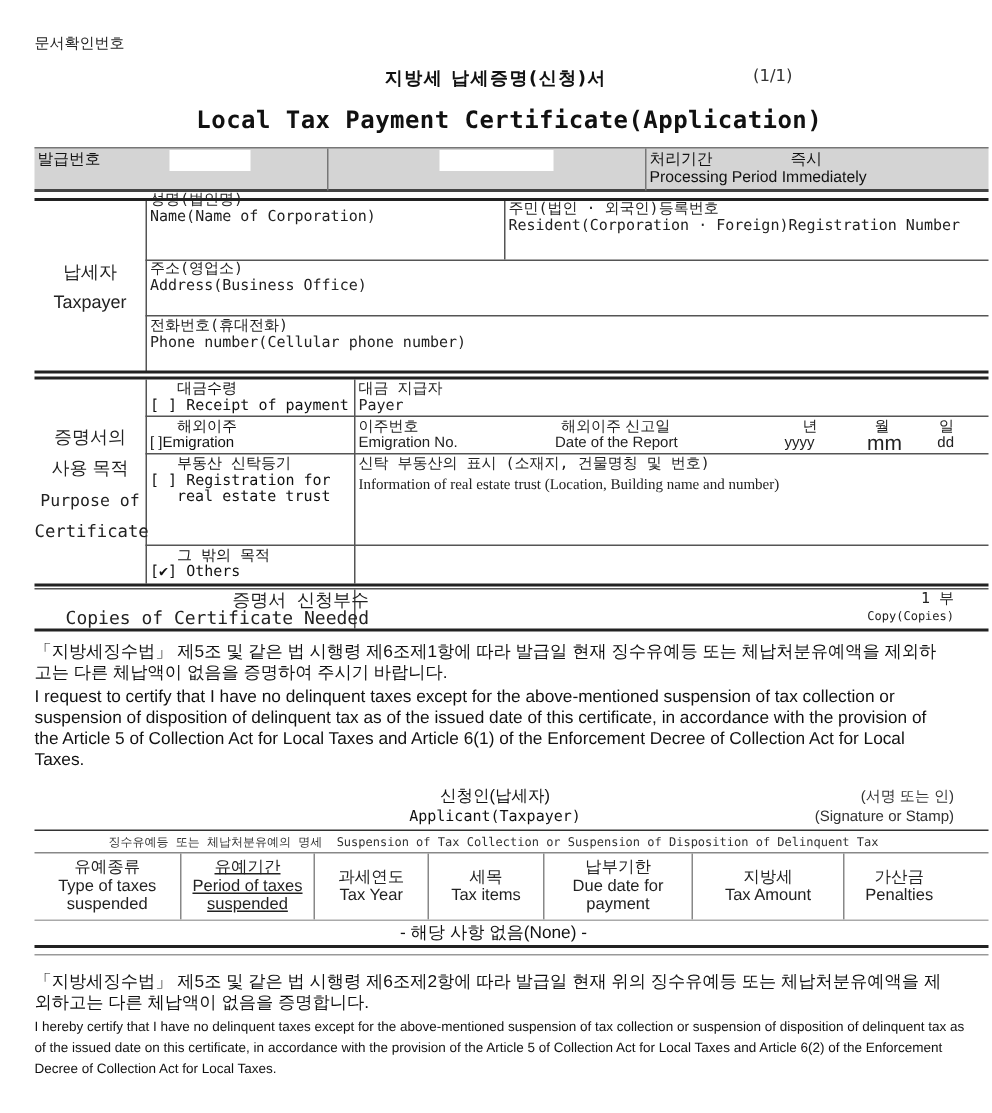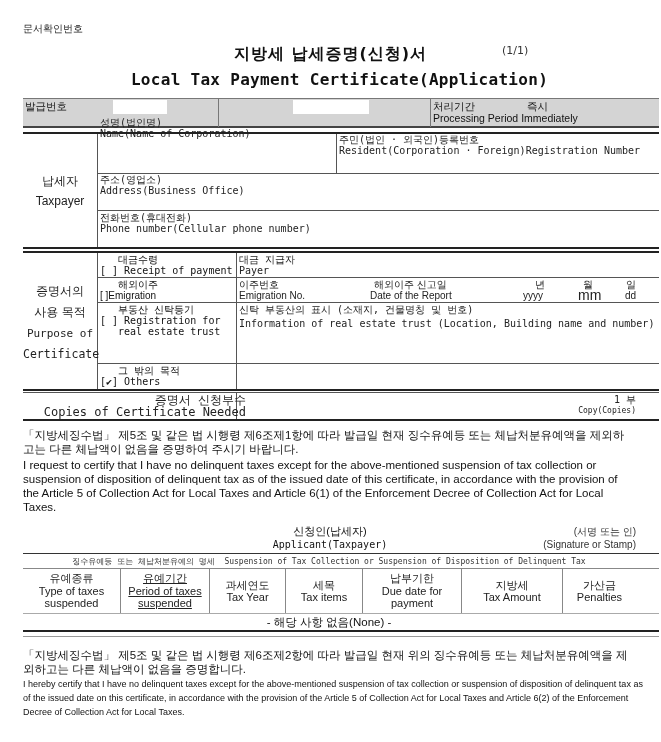--- a/index.html
+++ b/index.html
@@ -4,21 +4,21 @@
 <style>
   * { box-sizing: border-box; margin: 0; padding: 0; }
   html, body { width: 661px; height: 742px; background: #ffffff; overflow: hidden; }
   body { position: relative; font-family: "DejaVu Sans", sans-serif; color: #111; }
   .abs { position: absolute; }
   .mono { font-family: "DejaVu Sans Mono", monospace; }
   .lib { font-family: "Liberation Sans", sans-serif; }
 
   #doc-check { left: 23px; top: 22px; font-size: 10px; color: #222; }
   #page-num { left: 502px; top: 44px; font-size: 11px; color: #333; }
-  #title-ko { left: 0; width: 661px; top: 44px; text-align: center; font-size: 16px; font-weight: bold; letter-spacing: 1px; }
+  #title-ko { left: 0; width: 661px; top: 44px; text-align: center; font-size: 12px; font-weight: bold; letter-spacing: 1px; }
   #title-en { left: 0; width: 661px; top: 70px; text-align: center; font-size: 16px; font-weight: bold; letter-spacing: 0.3px; padding-left: 18px; }
   #title-ko span, #title-en span { display: inline-block; }
 
   
   #hdr-bar { left: 23px; top: 98px; width: 636px; height: 30px; background: #d4d4d4; border-top: 1px solid #777; border-bottom: 2px solid #444; }
   .hdr-cell { position: absolute; top: 0; height: 20px; font-size: 10.5px; line-height: 12px; padding-left: 2px; padding-top: 1px; }
   .hdr-cell .ko { display: block; }
   .hdr-cell .en { display: block; }
   .hdr-sep { position: absolute; top: 0; width: 1px; height: 28px; background: #777; }
   .blank-box { position: absolute; background: #ffffff; }
@@ -68,21 +68,21 @@
 <div class="vline" style="left:336px;top:134px;height:39px;"></div>
 <div class="hline" style="left:97px;top:173px;width:562px;"></div>
 <div class="hline" style="left:97px;top:210px;width:562px;"></div>
 <div class="hline dark" style="left:23px;top:247px;width:636px;"></div>
 
 <div class="side-label lib" style="left:23px;top:171px;width:74px;">
   <div>납세자</div>
   <div>Taxpayer</div>
 </div>
 
-<div class="cell-label mono" style="left:100px;top:117px;">
+<div class="cell-label mono" style="left:100px;top:128px;">
   <span class="ko">성명(법인명)</span>
   <span class="en">Name(Name of Corporation)</span>
 </div>
 <div class="cell-label mono" style="left:339px;top:134px;">
   <span class="ko">주민(법인 · 외국인)등록번호</span>
   <span class="en">Resident(Corporation · Foreign)Registration Number</span>
 </div>
 <div class="cell-label mono" style="left:100px;top:174px;">
   <span class="ko">주소(영업소)</span>
   <span class="en">Address(Business Office)</span>
@@ -141,21 +141,21 @@
   <span class="en">dd</span>
 </div>
 
 <div class="purpose mono" style="left:100px;top:304px;">
   <span class="ko">부동산 신탁등기</span>
   <span style="display:block;"><span>[ ]</span> <span>Registration for</span></span>
   <span style="display:block;padding-left:18px;">real estate trust</span>
 </div>
 <div class="cell-label mono" style="left:239px;top:304px;">
   <span class="ko">신탁 부동산의 표시 (소재지, 건물명칭 및 번호)</span>
-  <span class="en" style="margin-top:3px;">Information of real estate trust (Location, Building name and number)</span>
+  <span class="en" style="margin-top:3px;font-family:Liberation Serif, serif;">Information of real estate trust (Location, Building name and number)</span>
 </div>
 
 <div class="purpose mono" style="left:100px;top:365px;">
   <span class="ko">그 밖의 목적</span>
   <span><span>[✔]</span> <span>Others</span></span>
 </div>
 
 <div class="hline" style="left:23px;top:392px;width:636px;"></div>
 <div class="vline" style="left:236px;top:393px;height:26px;"></div>
 <div class="cell-label mono" style="left:33px;top:394px;width:213px;text-align:right;font-size:12px;line-height:12px;">

